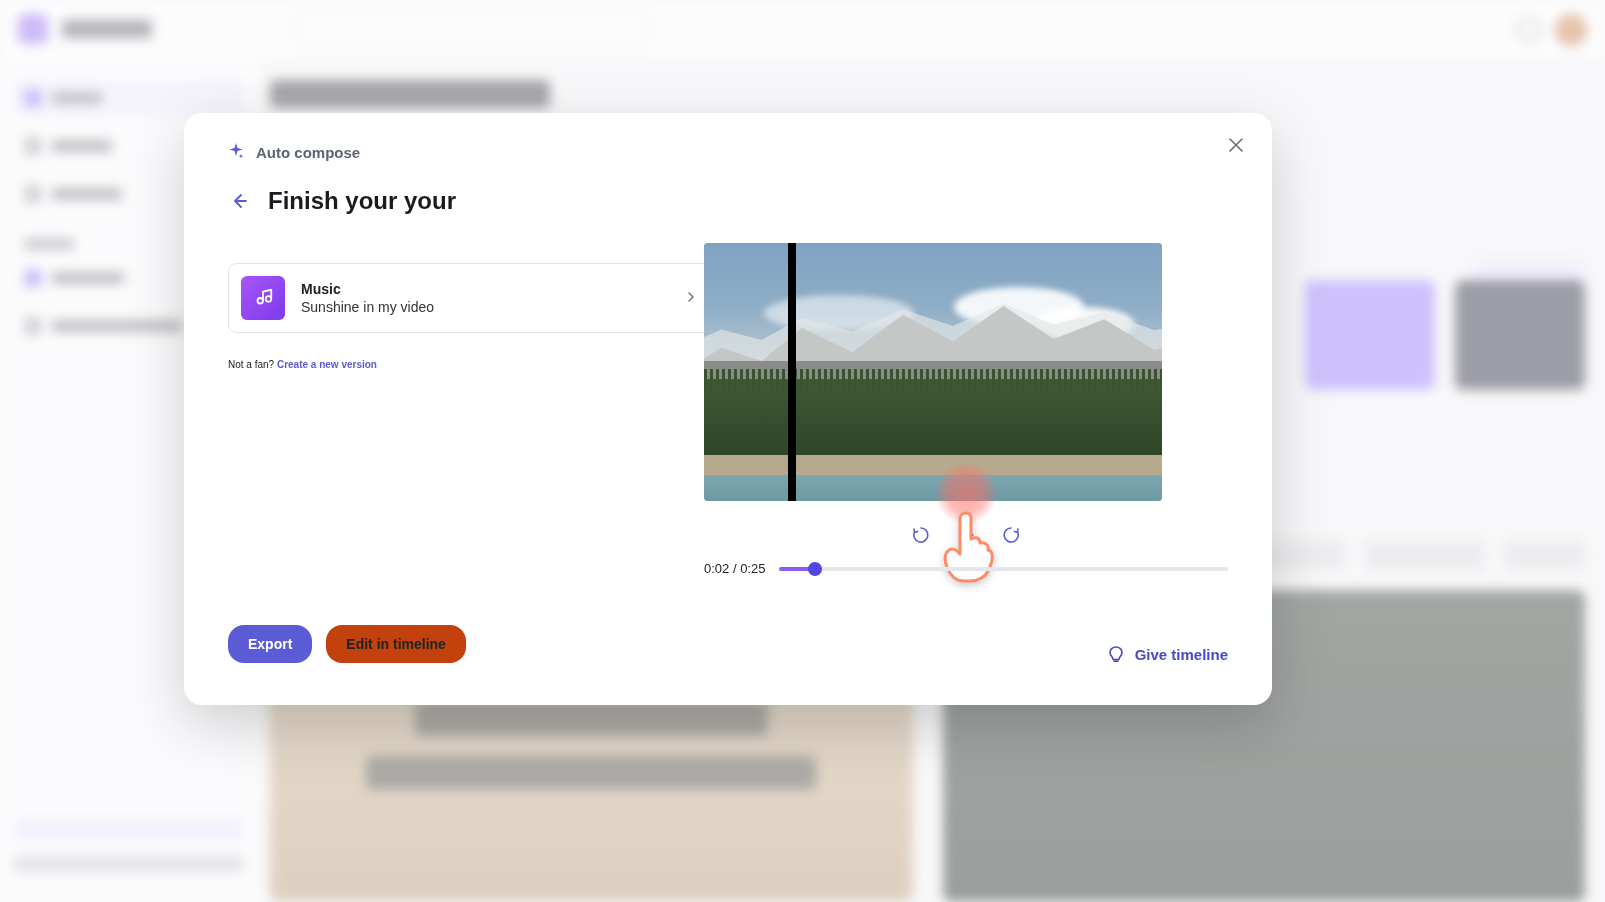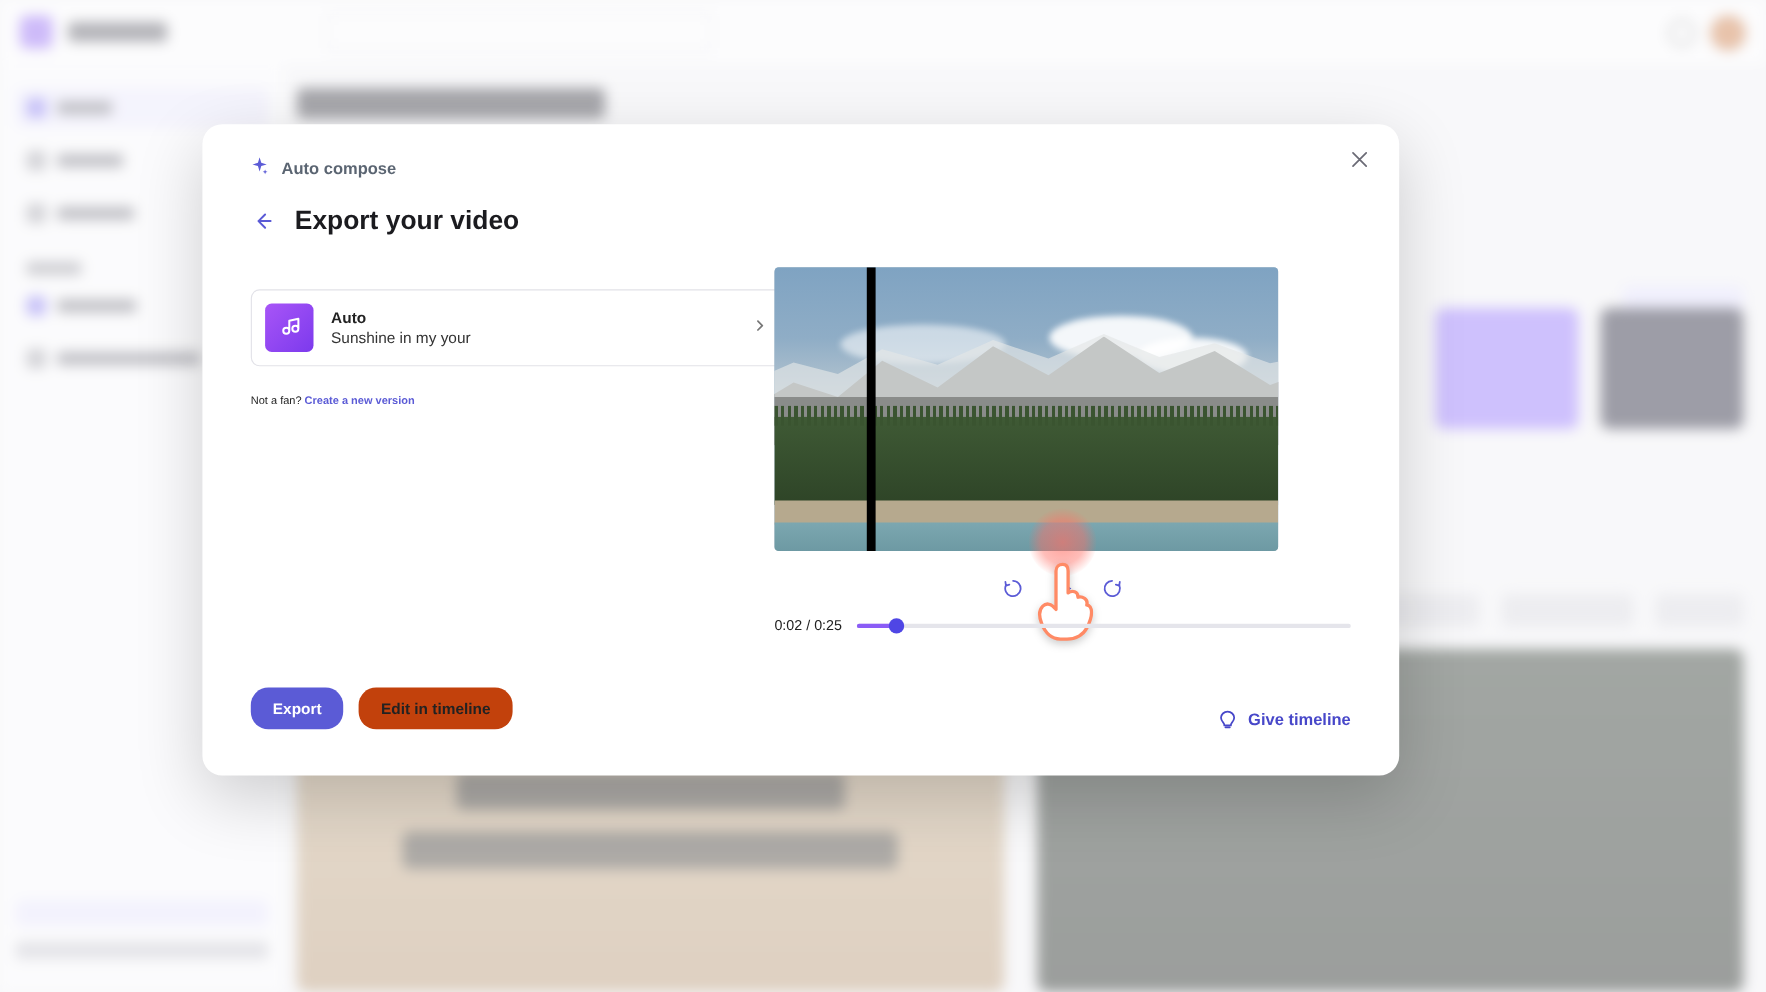--- a/index.html
+++ b/index.html
@@ -454,32 +454,32 @@
     </span>
     <span>Auto compose</span>
   </div>
 
   <div class="title-row">
     <div class="back-arrow">
       <svg viewBox="0 0 18 18">
         <path d="M11 3 L5 9 L11 15 M5 9 H16" stroke="currentColor" stroke-width="1.8" fill="none" stroke-linecap="round" stroke-linejoin="round"></path>
       </svg>
     </div>
-    <div class="title">Export your video</div>
+    <div class="title">Finish your your</div>
   </div>
 
   <div class="music-card">
     <div class="music-icon-box">
       <svg viewBox="0 0 24 24">
           <path d="M9 18 A3 3 0 1 1 9 12 A3 3 0 0 1 9 18 Z M18 16 A3 3 0 1 1 18 10 A3 3 0 0 1 18 16 Z M12 15 V5 L21 3 V13" fill="none" stroke="currentColor" stroke-width="2" stroke-linecap="round" stroke-linejoin="round"></path>
         </svg>
     </div>
     <div class="music-texts">
-      <div class="music-label">Auto</div>
-      <div class="music-sub">Sunshine in my your</div>
+      <div class="music-label">Music</div>
+      <div class="music-sub">Sunshine in my video</div>
     </div>
     <div class="chev">
       <svg viewBox="0 0 12 12">
           <path d="M4 2 L8 6 L4 10" stroke="currentColor" stroke-width="1.6" fill="none" stroke-linecap="round" stroke-linejoin="round"></path>
         </svg>
     </div>
   </div>
 
   <div class="not-a-fan">
     <span>Not a fan? </span><a>Create a new version</a>

